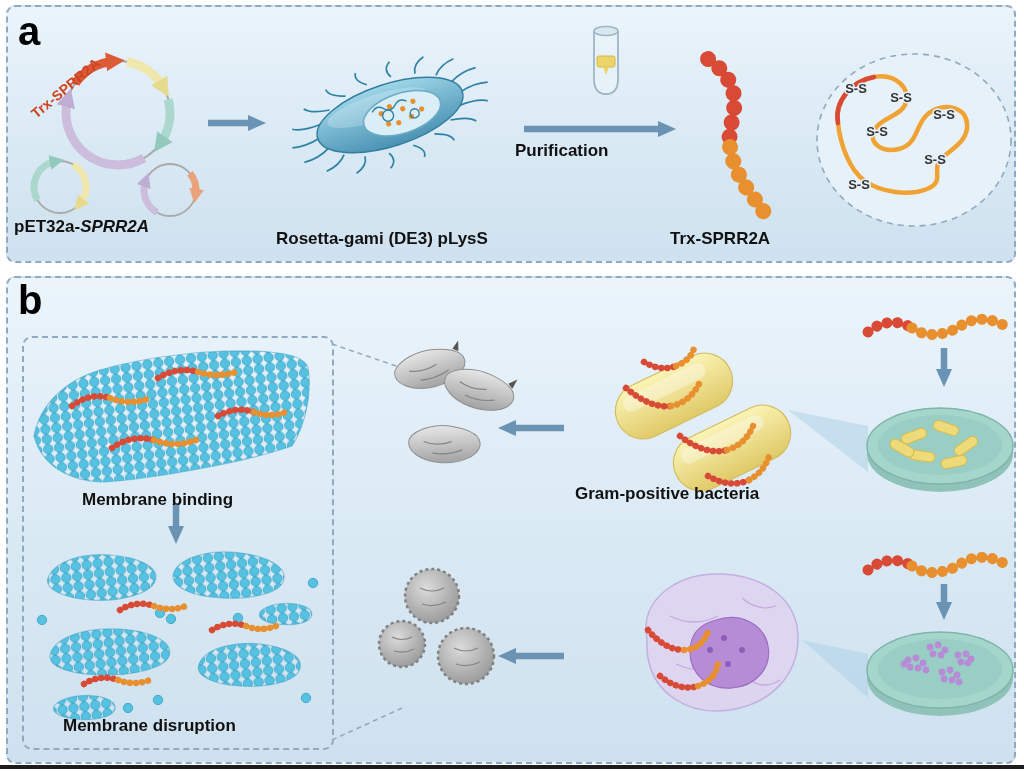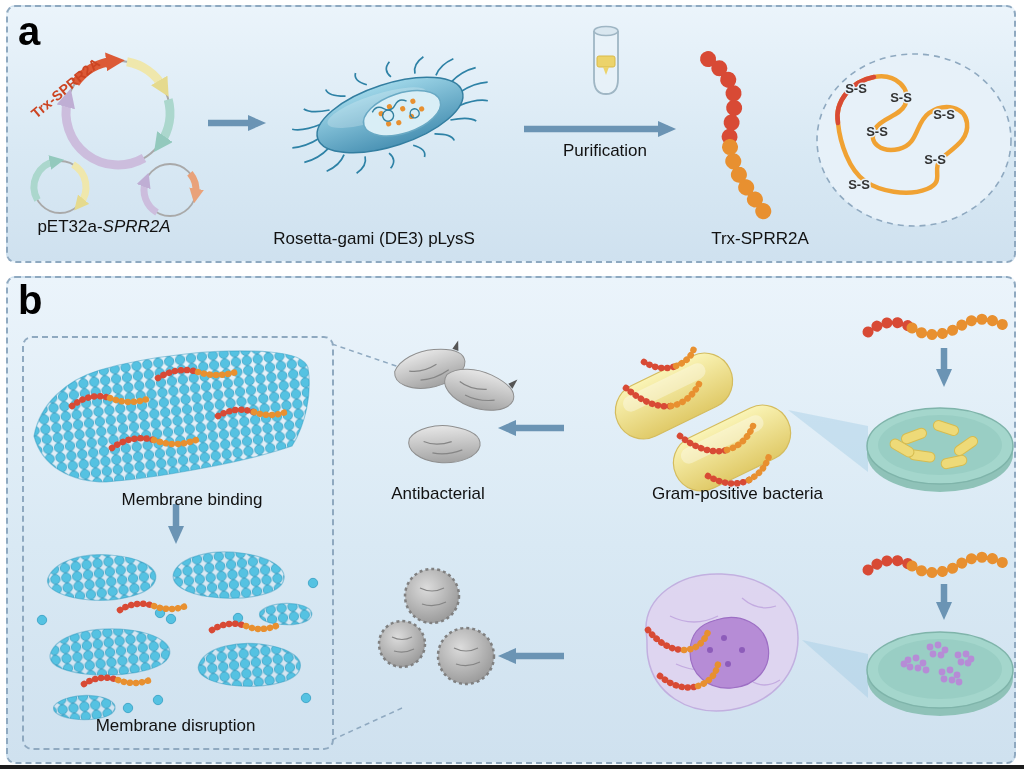--- a/index.html
+++ b/index.html
@@ -4,22 +4,22 @@
 <style>
   html,body{margin:0;padding:0;background:#ffffff;}
   .figure{position:relative;width:1024px;height:771px;background:#ffffff;overflow:hidden;
           font-family:"Liberation Sans",sans-serif;}
   .panel{position:absolute;border:2px dashed var(--panel-border,#8fa9c0);border-radius:9px;
          background:linear-gradient(180deg,#ebf4fb 0%,#d9e9f4 55%,#cfe1ef 100%);overflow:hidden;}
   .panel-a{left:6px;top:5px;width:1006px;height:254px;}
   .panel-b{left:6px;top:276px;width:1006px;height:484px;}
   .panel svg{position:absolute;left:0;top:0;display:block;}
   .plabel{position:absolute;font-weight:700;font-size:40px;line-height:1;color:#000;z-index:5;}
-  .lbl{position:absolute;font-weight:400;font-size:17px;line-height:1.15;color:var(--label-text,#111);
-       text-align:center;z-index:4;}
+  .lbl{position:absolute;font-weight:700;font-size:17px;line-height:1.15;color:var(--label-text,#111);
+       z-index:4;}
   .gene-lbl{position:absolute;font-weight:700;font-size:14px;color:var(--gene-red,#cc4422);
             transform:rotate(-40deg);transform-origin:left top;z-index:4;letter-spacing:.2px;}
   .inset{position:absolute;left:14px;top:58px;width:308px;height:410px;border:2px dashed #8fa9c0;
          border-radius:10px;z-index:1;}
   .ital{font-style:italic;}
   .bottom-rule{position:absolute;left:0;top:765px;width:1024px;height:4px;background:#1c1c1c;}
   
   .flag path{stroke:#2e82a6;stroke-width:1.7;fill:none;vector-effect:non-scaling-stroke;}
   .bead-red{stroke:var(--bead-red,#d84a35);}
   .bead-orange{stroke:var(--bead-orange,#e89030);}
@@ -155,21 +155,21 @@
         <text class="ss-label" x="893" y="95">S-S</text>
         <text class="ss-label" x="936" y="112">S-S</text>
         <text class="ss-label" x="869" y="129">S-S</text>
         <text class="ss-label" x="927" y="157">S-S</text>
         <text class="ss-label" x="851" y="182">S-S</text>
       </g>
     </svg>
 
     <div class="gene-lbl" style="left:20px;top:102px;">Trx-SPRR2A</div>
     <div class="lbl" style="left:6px;top:210px;width:180px;"><span>pET32a-</span><span class="ital">SPRR2A</span></div>
-    <div class="lbl" style="left:236px;top:222px;width:260px;">Rosetta-gami (DE3) pLysS</div>
+    <div class="lbl" style="left:268px;top:222px;width:260px;">Rosetta-gami (DE3) pLysS</div>
     <div class="lbl" style="left:507px;top:134px;width:180px;">Purification</div>
     <div class="lbl" style="left:662px;top:222px;width:180px;">Trx-SPRR2A</div>
   </section>
 
   <section class="panel panel-b">
     <div class="plabel" style="left:10px;top:2px;">b</div>
 
     <div class="inset"></div>
 
     <svg width="1006" height="484" viewBox="0 0 1006 484">
@@ -379,18 +379,17 @@
 
       <g>
         <path class="chain11 bead-red" d="M 860 292 C 874 280 892 280 904 288"></path>
         <path class="chain11 bead-orange" d="M 904 288 C 918 298 938 296 954 285 C 968 276 986 278 1000 288"></path>
       </g>
       <path class="arrow-line" d="M 936 306 L 936 334" marker-end="url(#arrowB)"></path>
     </svg>
 
     <div class="lbl" style="left:74px;top:212px;width:220px;">Membrane binding</div>
     <div class="lbl" style="left:55px;top:438px;width:225px;">Membrane disruption</div>
-    <div class="lbl" style="left:335px;top:206px;width:190px;">Antibacterial</div>
-    <div class="lbl" style="left:592px;top:206px;width:275px;">Gram-positive bacteria</div>
+    <div class="lbl" style="left:567px;top:206px;width:275px;">Gram-positive bacteria</div>
   </section>
 
   <div class="bottom-rule"></div>
 </div>
 
 </body></html>

